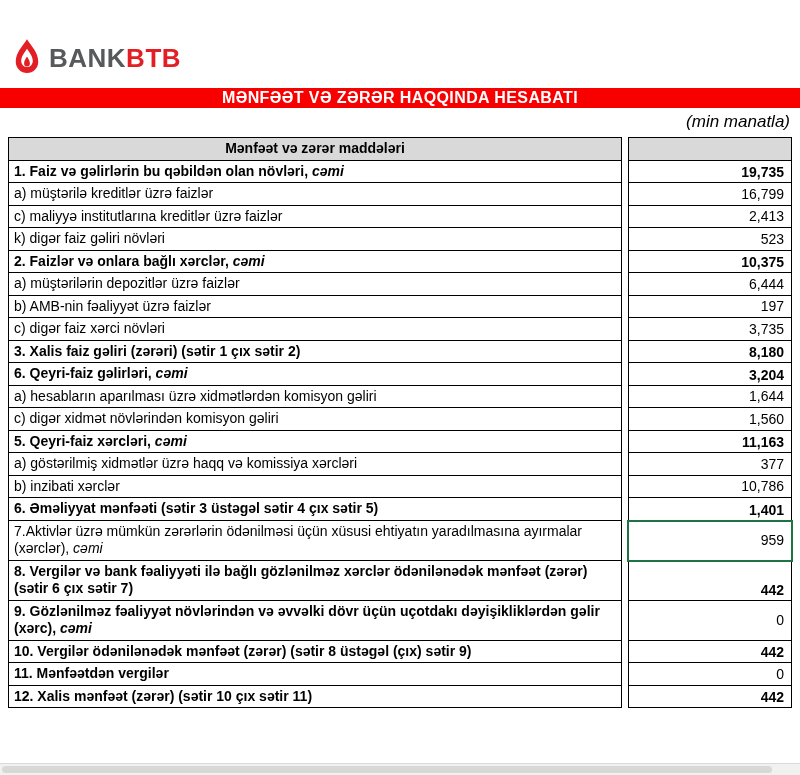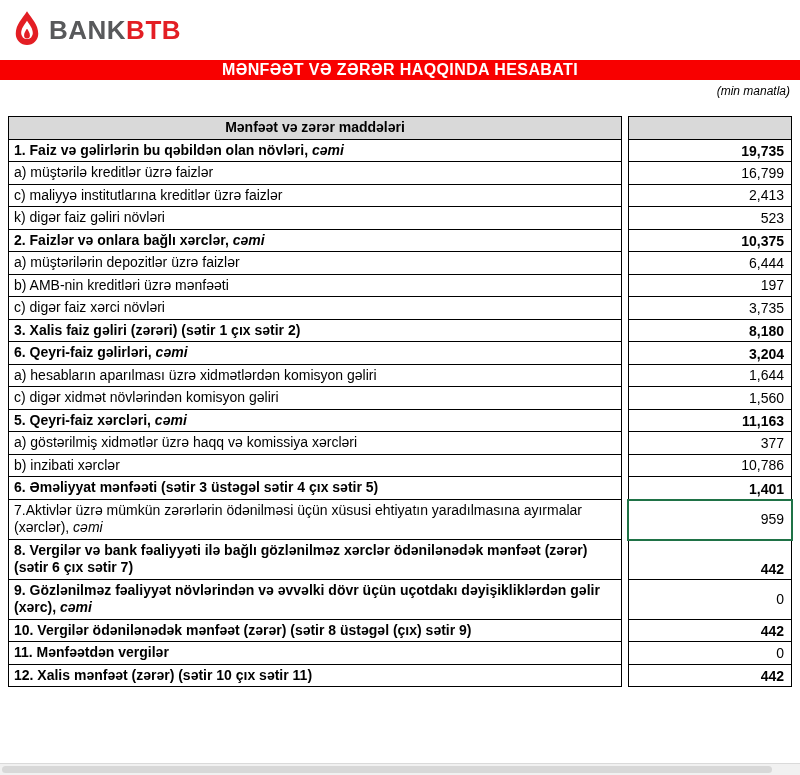--- a/index.html
+++ b/index.html
@@ -9,34 +9,34 @@
     --header-gray:#d9d9d9;
     --selection-green:#1f7246;
   }
   *{box-sizing:border-box;}
   html,body{margin:0;padding:0;}
   body{
     width:800px;height:775px;position:relative;overflow:hidden;
     background:#ffffff;color:#000;
     font-family:"Liberation Sans", sans-serif;font-size:14px;
   }
-  .logo-row{display:flex;align-items:center;gap:7px;padding:10px 0 0 12px;height:50px;}
+  .logo-row{display:flex;align-items:center;gap:7px;padding:10px 0 0 12px;height:50px;margin-top:28px;}
   .flame{display:inline-block;line-height:0;}
   .flame svg{width:30px;height:40px;display:block;}
   .logo-text{font-weight:bold;font-size:26px;letter-spacing:0.5px;line-height:1;}
   .logo-bank{color:var(--logo-dark);}
   .logo-btb{color:var(--logo-red);}
 
   .banner{
     margin-top:10px;height:20px;background:var(--banner-red);
     display:flex;align-items:center;justify-content:center;
   }
   .banner .banner-text{color:#fff;font-weight:bold;font-size:16px;letter-spacing:0.4px;}
 
-  .unit-note{text-align:right;font-style:italic;font-size:12px;padding:4px 10px 18px 0;}
+  .unit-note{text-align:right;font-style:italic;font-size:17px;padding:4px 10px 5px 0;}
 
   .pl-table{margin:0 8px;}
   .row{display:grid;grid-template-columns:614px 6px 1fr;}
   .cell-desc{
     border:1px solid #000;border-top:0;
     display:flex;align-items:center;
     padding:2px 5px;min-height:20px;line-height:1.25;
   }
   .cell-gap{background:#fff;}
   .cell-val{
@@ -135,21 +135,21 @@
   <div class="row">
     <div class="cell-desc">
       <span class="label-wrap"><span class="label-text">a) müştərilərin depozitlər üzrə faizlər</span></span>
     </div>
     <div class="cell-gap"></div>
     <div class="cell-val">6,444</div>
   </div>
 
   <div class="row">
     <div class="cell-desc">
-      <span class="label-wrap"><span class="label-text">b) AMB-nin kreditləri üzrə mənfəəti</span></span>
+      <span class="label-wrap"><span class="label-text">b) AMB-nin fəaliyyət üzrə faizlər</span></span>
     </div>
     <div class="cell-gap"></div>
     <div class="cell-val">197</div>
   </div>
 
   <div class="row">
     <div class="cell-desc">
       <span class="label-wrap"><span class="label-text">c) digər faiz xərci növləri</span></span>
     </div>
     <div class="cell-gap"></div>

